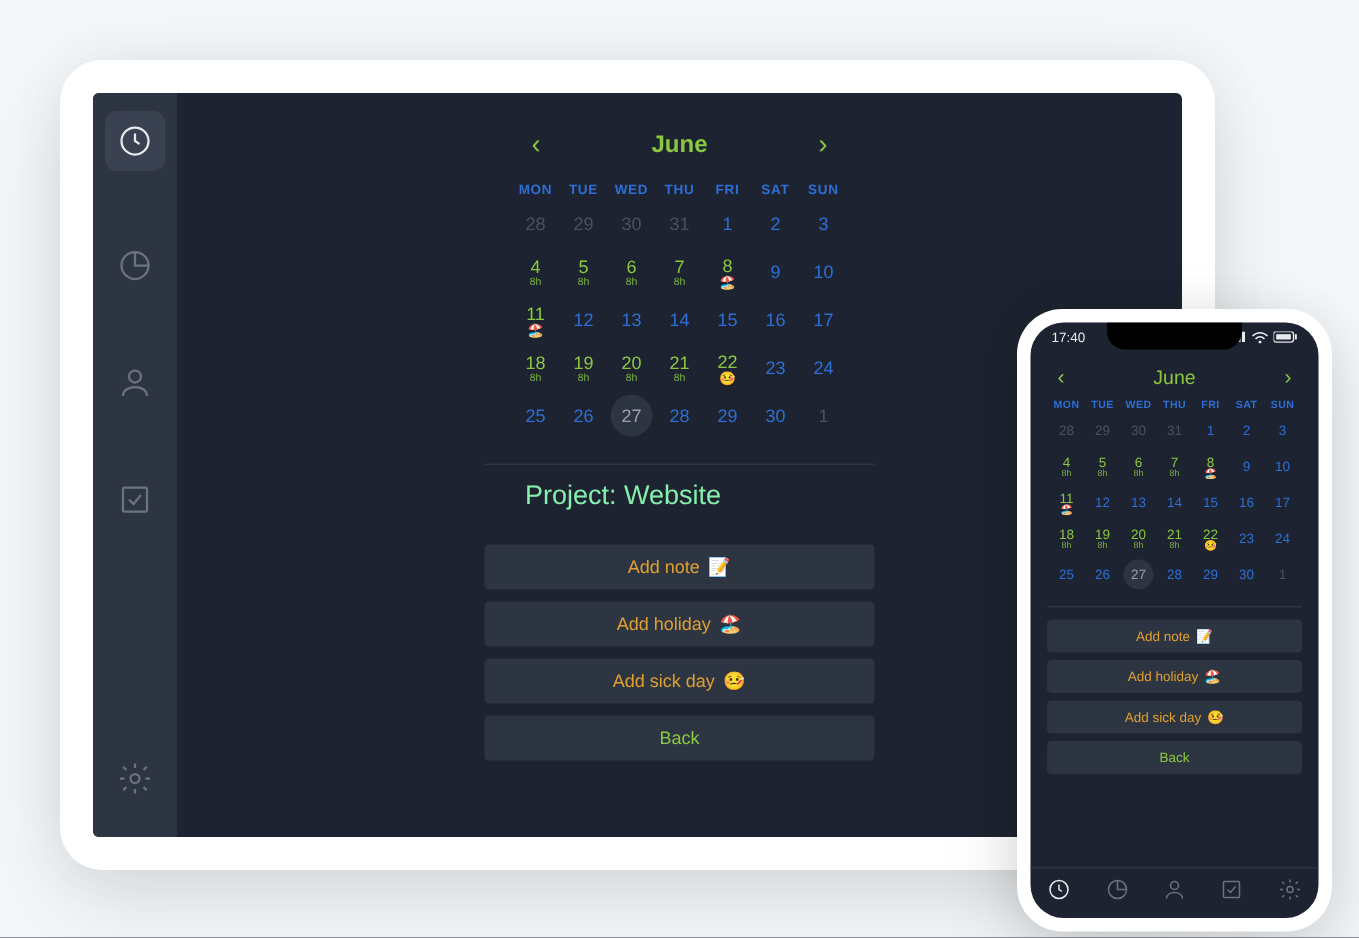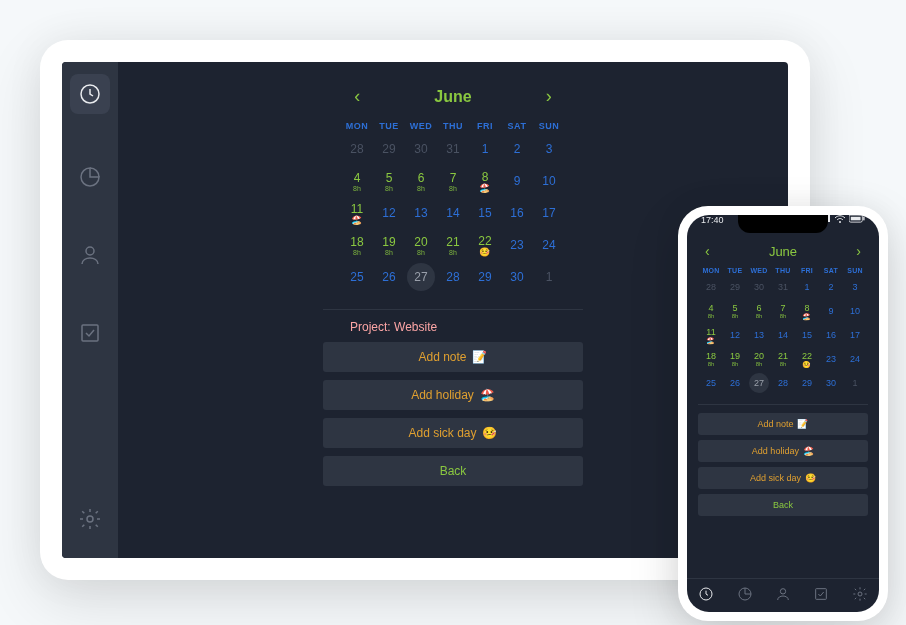--- a/index.html
+++ b/index.html
@@ -96,21 +96,21 @@
     border-radius: 50%;
     width: 28px;
     height: 28px;
     margin: 0 auto;
     color: #9aa0ab;
   }
   .cal-sub { font-size: 7px; line-height: 7px; color: inherit; opacity: 0.85; }
   .cal-emoji { font-size: 9px; line-height:9px; }
   .divider { width: 260px; height:1px; background:#2e3542; margin: 6px 0 10px 0; }
 
-  .project-label { color: #fca5a5; font-size: 12px; align-self: flex-start; margin-left: 232px; margin-bottom: 8px; }
+  .project-label { color: #86efac; font-size: 18px; align-self: flex-start; margin-left: 232px; margin-bottom: 22px; }
 
   .btn-col { display:flex; flex-direction:column; gap:8px; width: 260px; }
   .btn {
     background: #2e3542;
     color: #e0a030;
     height: 30px;
     border-radius: 3px;
     display:flex;
     align-items:center;
     justify-content:center;
@@ -147,21 +147,21 @@
     top:0;
     left:50%;
     transform: translateX(-50%);
     width: 90px;
     height: 18px;
     background: #000;
     border-bottom-left-radius: 12px;
     border-bottom-right-radius: 12px;
     z-index:5;
   }
-  .status-bar { height: 22px; display:flex; align-items:flex-start; padding: 0 14px 2px 14px; font-size:9px; color:#e8eaed; justify-content:space-between;}
+  .status-bar { height: 22px; display:flex; align-items:center; padding: 0 14px 2px 14px; font-size:9px; color:#e8eaed; justify-content:space-between;}
   .status-bar .right { display:flex; gap:3px; align-items:center;}
 
   .p-month-nav { display:flex; align-items:center; justify-content:space-between; padding: 6px 18px 4px 18px; }
   .p-month-nav .chev { color:#8ac840; font-size:14px; cursor:pointer; }
   .p-month-title { color:#8ac840; font-size:13px; font-weight:500; }
 
   .p-cal { display:grid; grid-template-columns: repeat(7, 24px); text-align:center; margin: 4px auto 6px auto; row-gap:2px;}
   .p-cal-head { color:#2d6fd6; font-size:7px; font-weight:700; letter-spacing:0.3px;}
   .p-cell { font-size:9px; height:22px; display:flex; flex-direction:column; align-items:center; justify-content:center;}
   .p-cell.out { color:#4a5262;}

